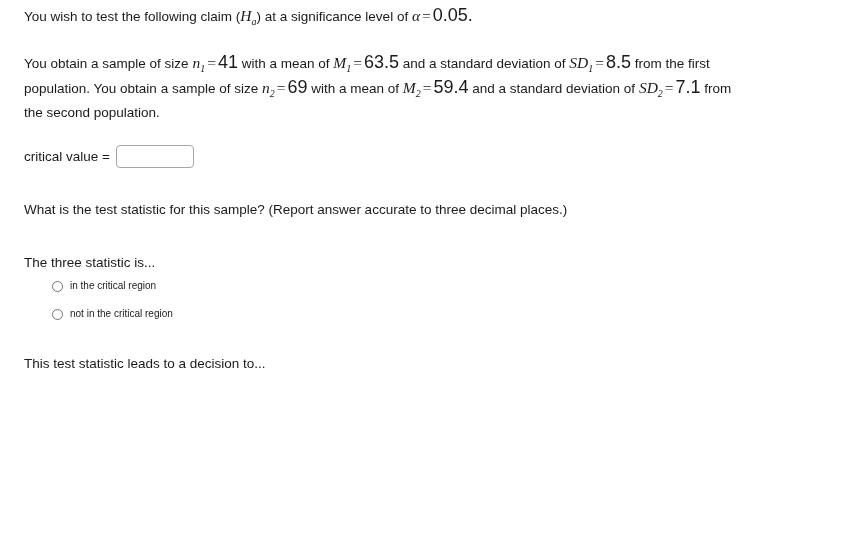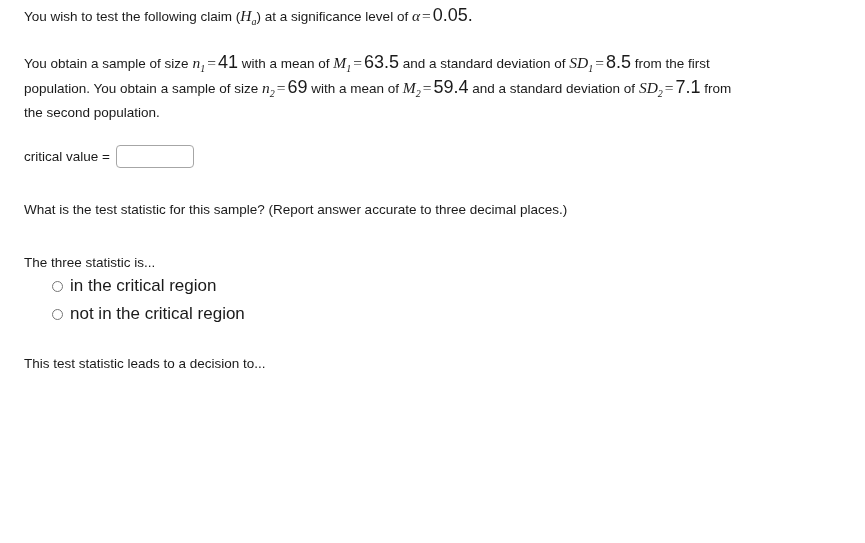--- a/index.html
+++ b/index.html
@@ -118,21 +118,21 @@
     width: 11px;
     height: 11px;
     border: 1px solid #767676;
     border-radius: 50%;
     background: #ffffff;
     box-sizing: border-box;
     margin-right: 7px;
     flex: 0 0 auto;
   }
   .radio-label {
-    font-size: 17px;
+    font-size: 10px;
     line-height: 16px;
   }
   .decision-block {
     margin-top: 34px;
   }
 </style>
 </head>
 <body>
 
 <div class="page">

